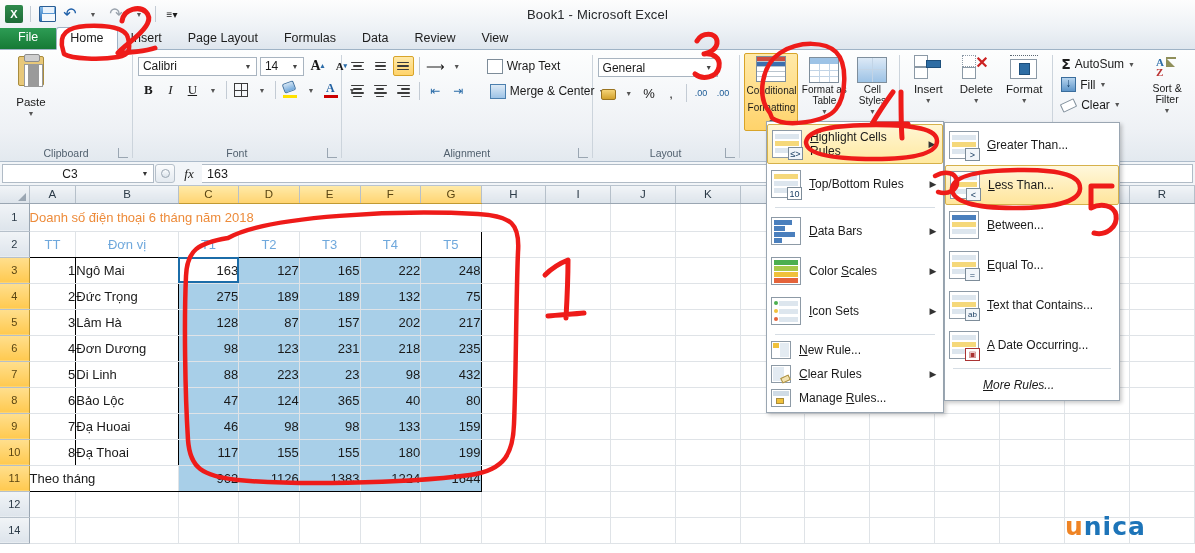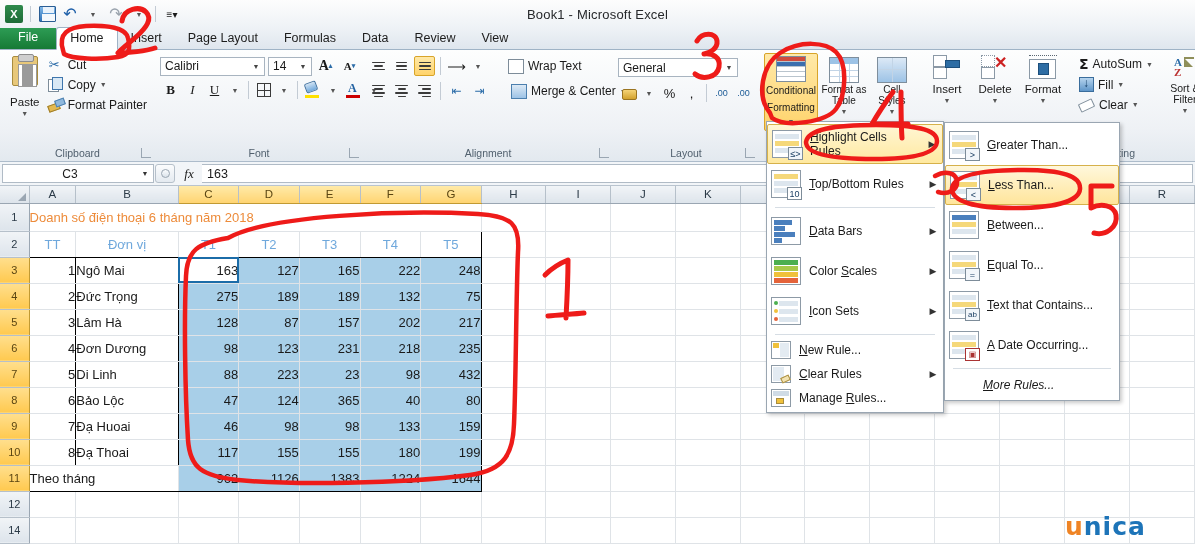--- a/index.html
+++ b/index.html
@@ -253,47 +253,32 @@
 
 <div id="ribbon">
 
   <div class="group" style="width:155px;">
     <div class="gbody">
       <div class="bigbtn" style="width:52px;">
         <span class="ico ic-paste"></span>
         <span style="margin-top:10px;">Paste</span>
         <span class="tinyarrow">▼</span>
       </div>
-      <div style="display:flex;flex-direction:column;gap:3px;padding-top:2px;">
-        <div class="btn">
-          <span class="ic-sm ic-cut"></span>
-          <span>Cut</span>
-        </div>
-        <div class="btn">
-          <span class="ic-sm ic-copy"></span>
-          <span>Copy</span>
-          <span class="tinyarrow">▼</span>
-        </div>
-        <div class="btn">
-          <span class="ic-sm ic-brush"></span>
-          <span>Format Painter</span>
-        </div>
-      </div>
     </div>
     <div class="glabel">
       <span>Clipboard</span>
       <span class="dlg"></span>
     </div>
   </div>
   <div class="gdiv"></div>
 
   <div class="group" style="width:208px;">
     <div class="gbody" style="flex-direction:column;gap:4px;padding-top:6px;">
       <div style="display:flex;gap:3px;align-items:center;">
-        <div class="combo" style="width:105px;">
+        <div class="combo" style="width:119px;">
           <span class="cval">Calibri</span>
           <span class="carrow">▼</span>
         </div>
         <div class="combo" style="width:44px;">
           <span class="cval">14</span>
           <span class="carrow">▼</span>
         </div>
         <div class="fbtn growA" style="font-size:14px;">
           <span>A</span>
             <sup style="font-size:7px;color:#2b6ca8;">▴</sup>

